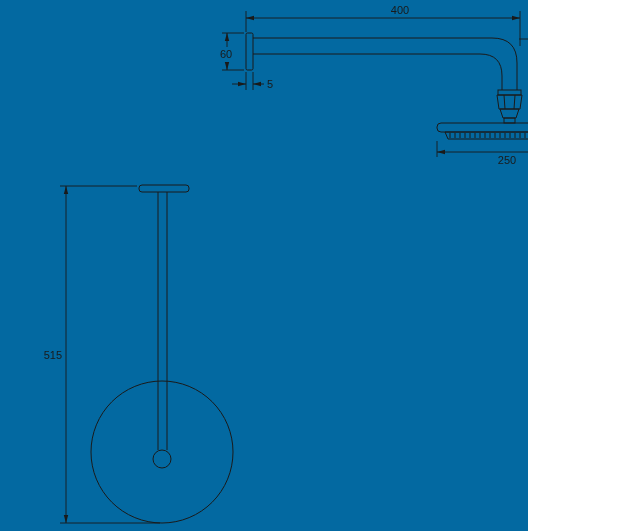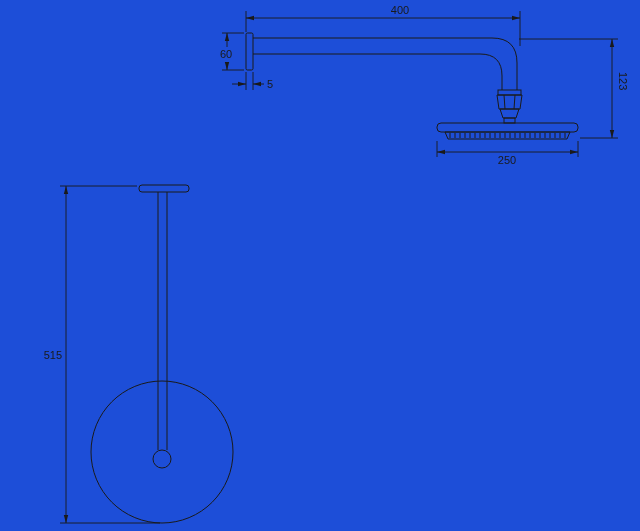--- a/index.html
+++ b/index.html
@@ -1,16 +1,16 @@
 <!DOCTYPE html>
 <html><head>
 <meta charset="utf-8">
 <style>
   html,body{margin:0;padding:0;background:#ffffff}
-  .canvas{width:640px;height:531px;background:#1d4ed8;position:relative;overflow:hidden}
+  .canvas{width:528px;height:531px;background:#0369a1;position:relative;overflow:hidden}
   svg{display:block}
   .ln{stroke:#1a1a1a;stroke-width:1;fill:none;stroke-linecap:butt}
   .thin{stroke-width:0.9}
   .arrow{fill:#1a1a1a;stroke:none}
   .lbl{font-family:"Liberation Sans","DejaVu Sans",sans-serif;font-size:11px;fill:#1a1a1a;stroke:none}
 </style>
 </head>
 <body>
 
 <div class="canvas">

